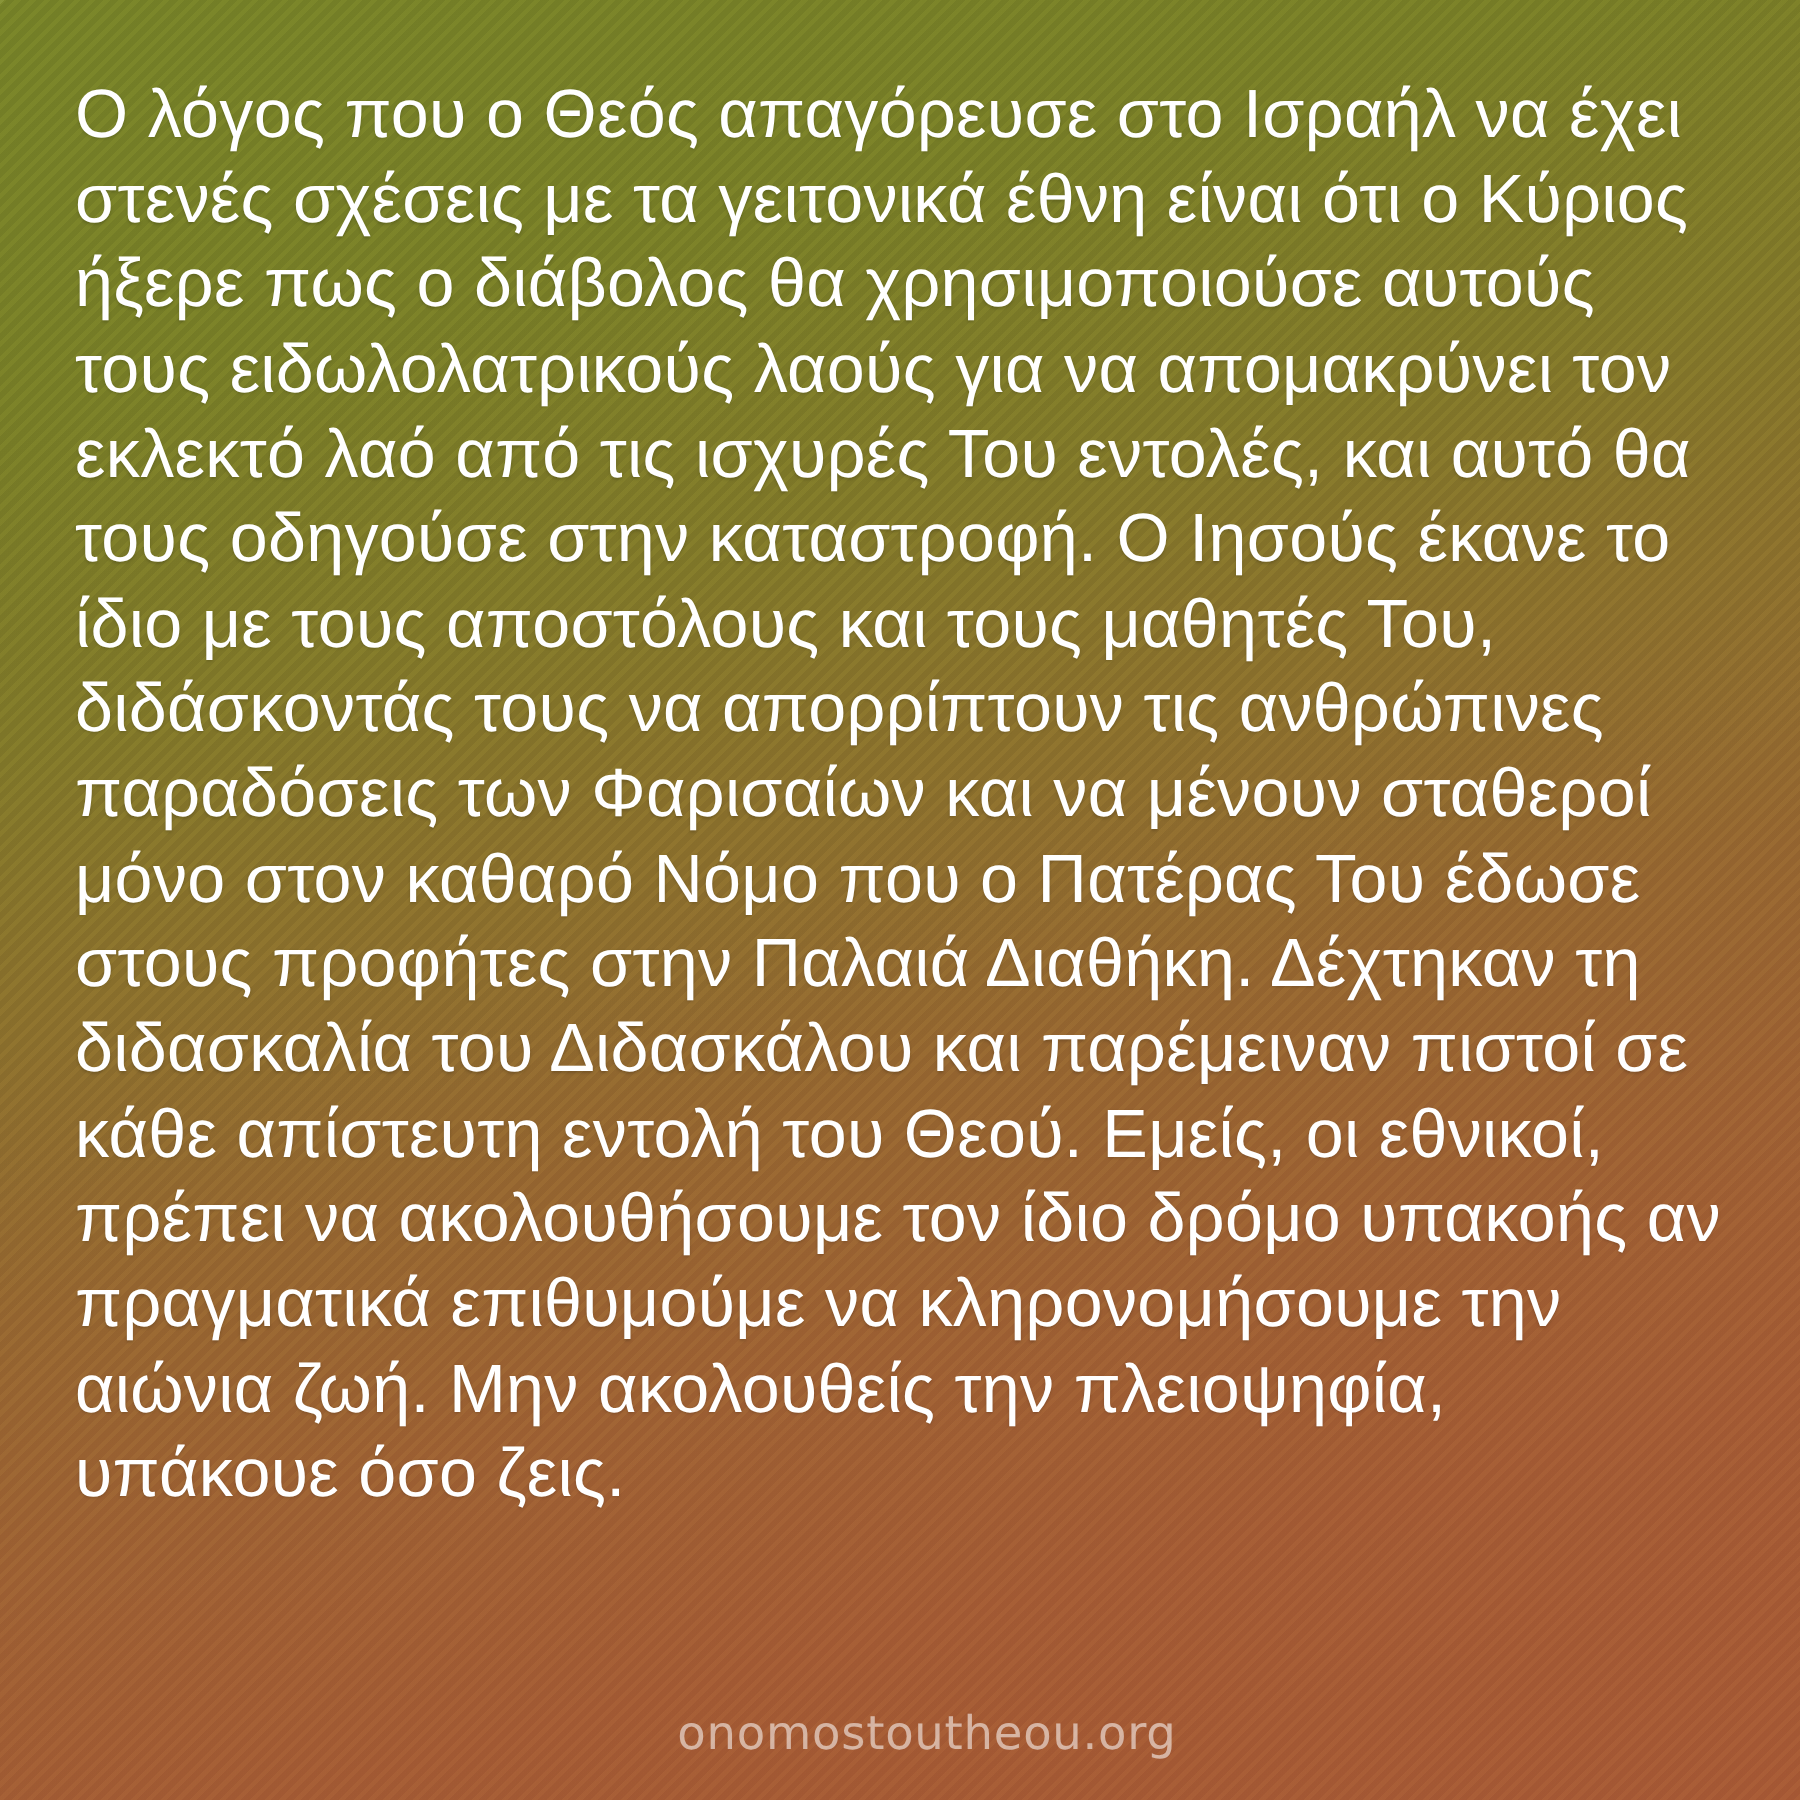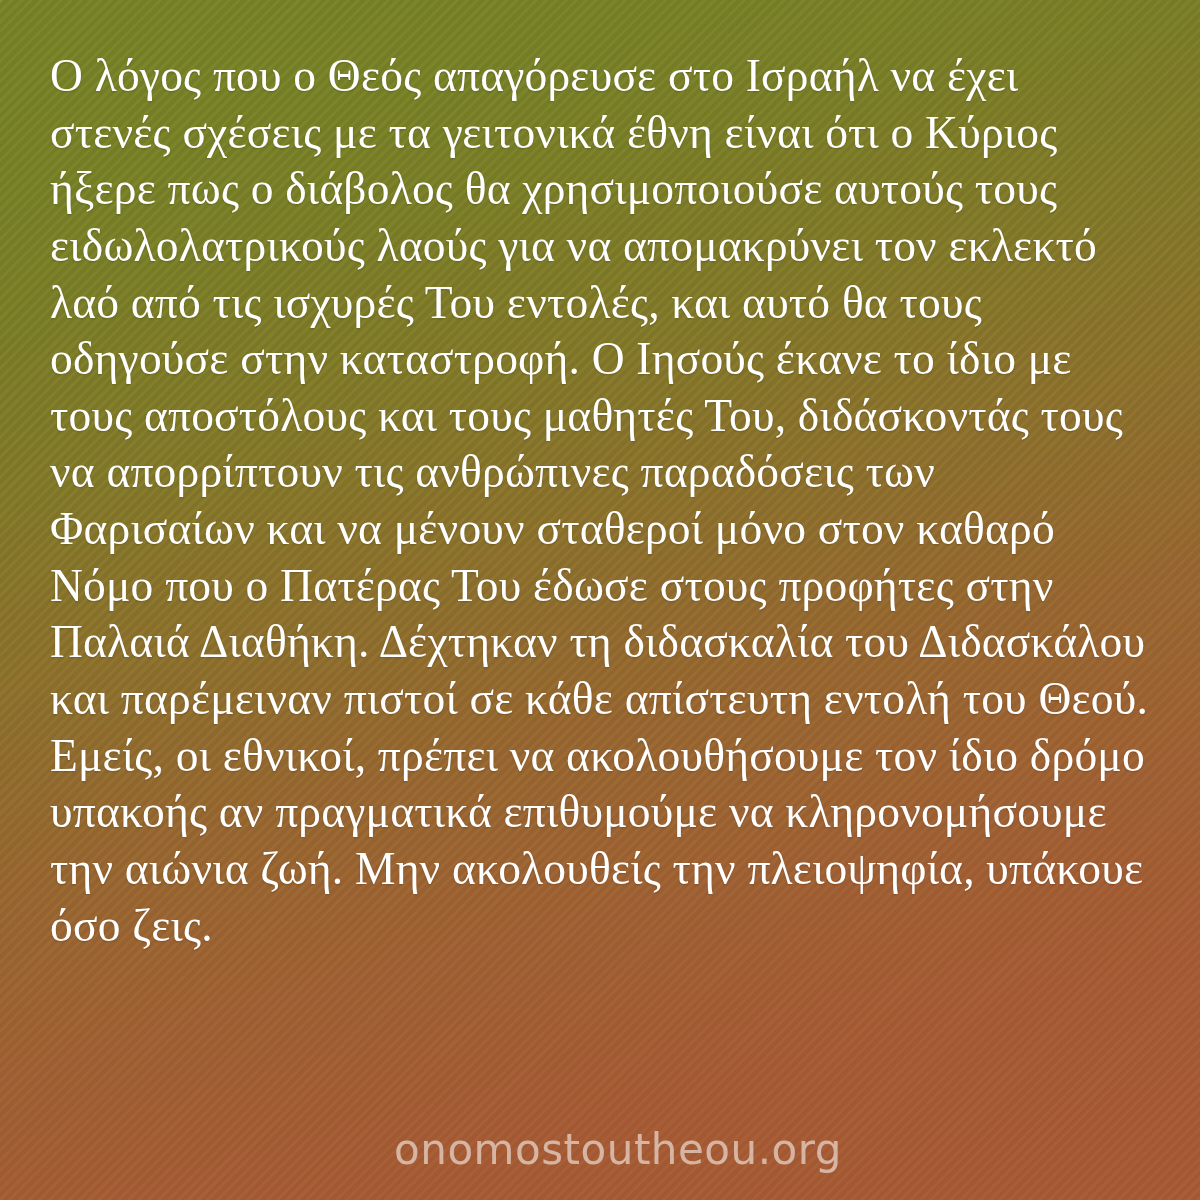--- a/index.html
+++ b/index.html
@@ -47,39 +47,39 @@
   }
   .quote-block {
     position: absolute;
     left: 50px;
     right: 50px;
     top: 48px;
     z-index: 2;
   }
   .quote-text {
     color: #ffffff;
-    font-family: Liberation Serif, serif;
+    font-family: Liberation Sans, sans-serif;
     font-size: 45.5px;
     font-weight: 400;
     line-height: 1.245;
     letter-spacing: 0.2px;
     text-shadow: 0 1px 2px rgba(0,0,0,0.18);
     white-space: pre-wrap;
     word-break: normal;
   }
   .watermark {
     position: absolute;
     left: 12px;
     right: 0;
     bottom: 26px;
     text-align: center;
     z-index: 3;
     color: rgba(255,255,255,0.55);
     font-family: "DejaVu Sans", sans-serif;
-    font-size: 42px;
+    font-size: 31px;
     font-weight: 400;
     letter-spacing: 0.5px;
     padding-left: 24px;
   }
 </style>
 </head>
 <body>
 
 <div class="card">
 

